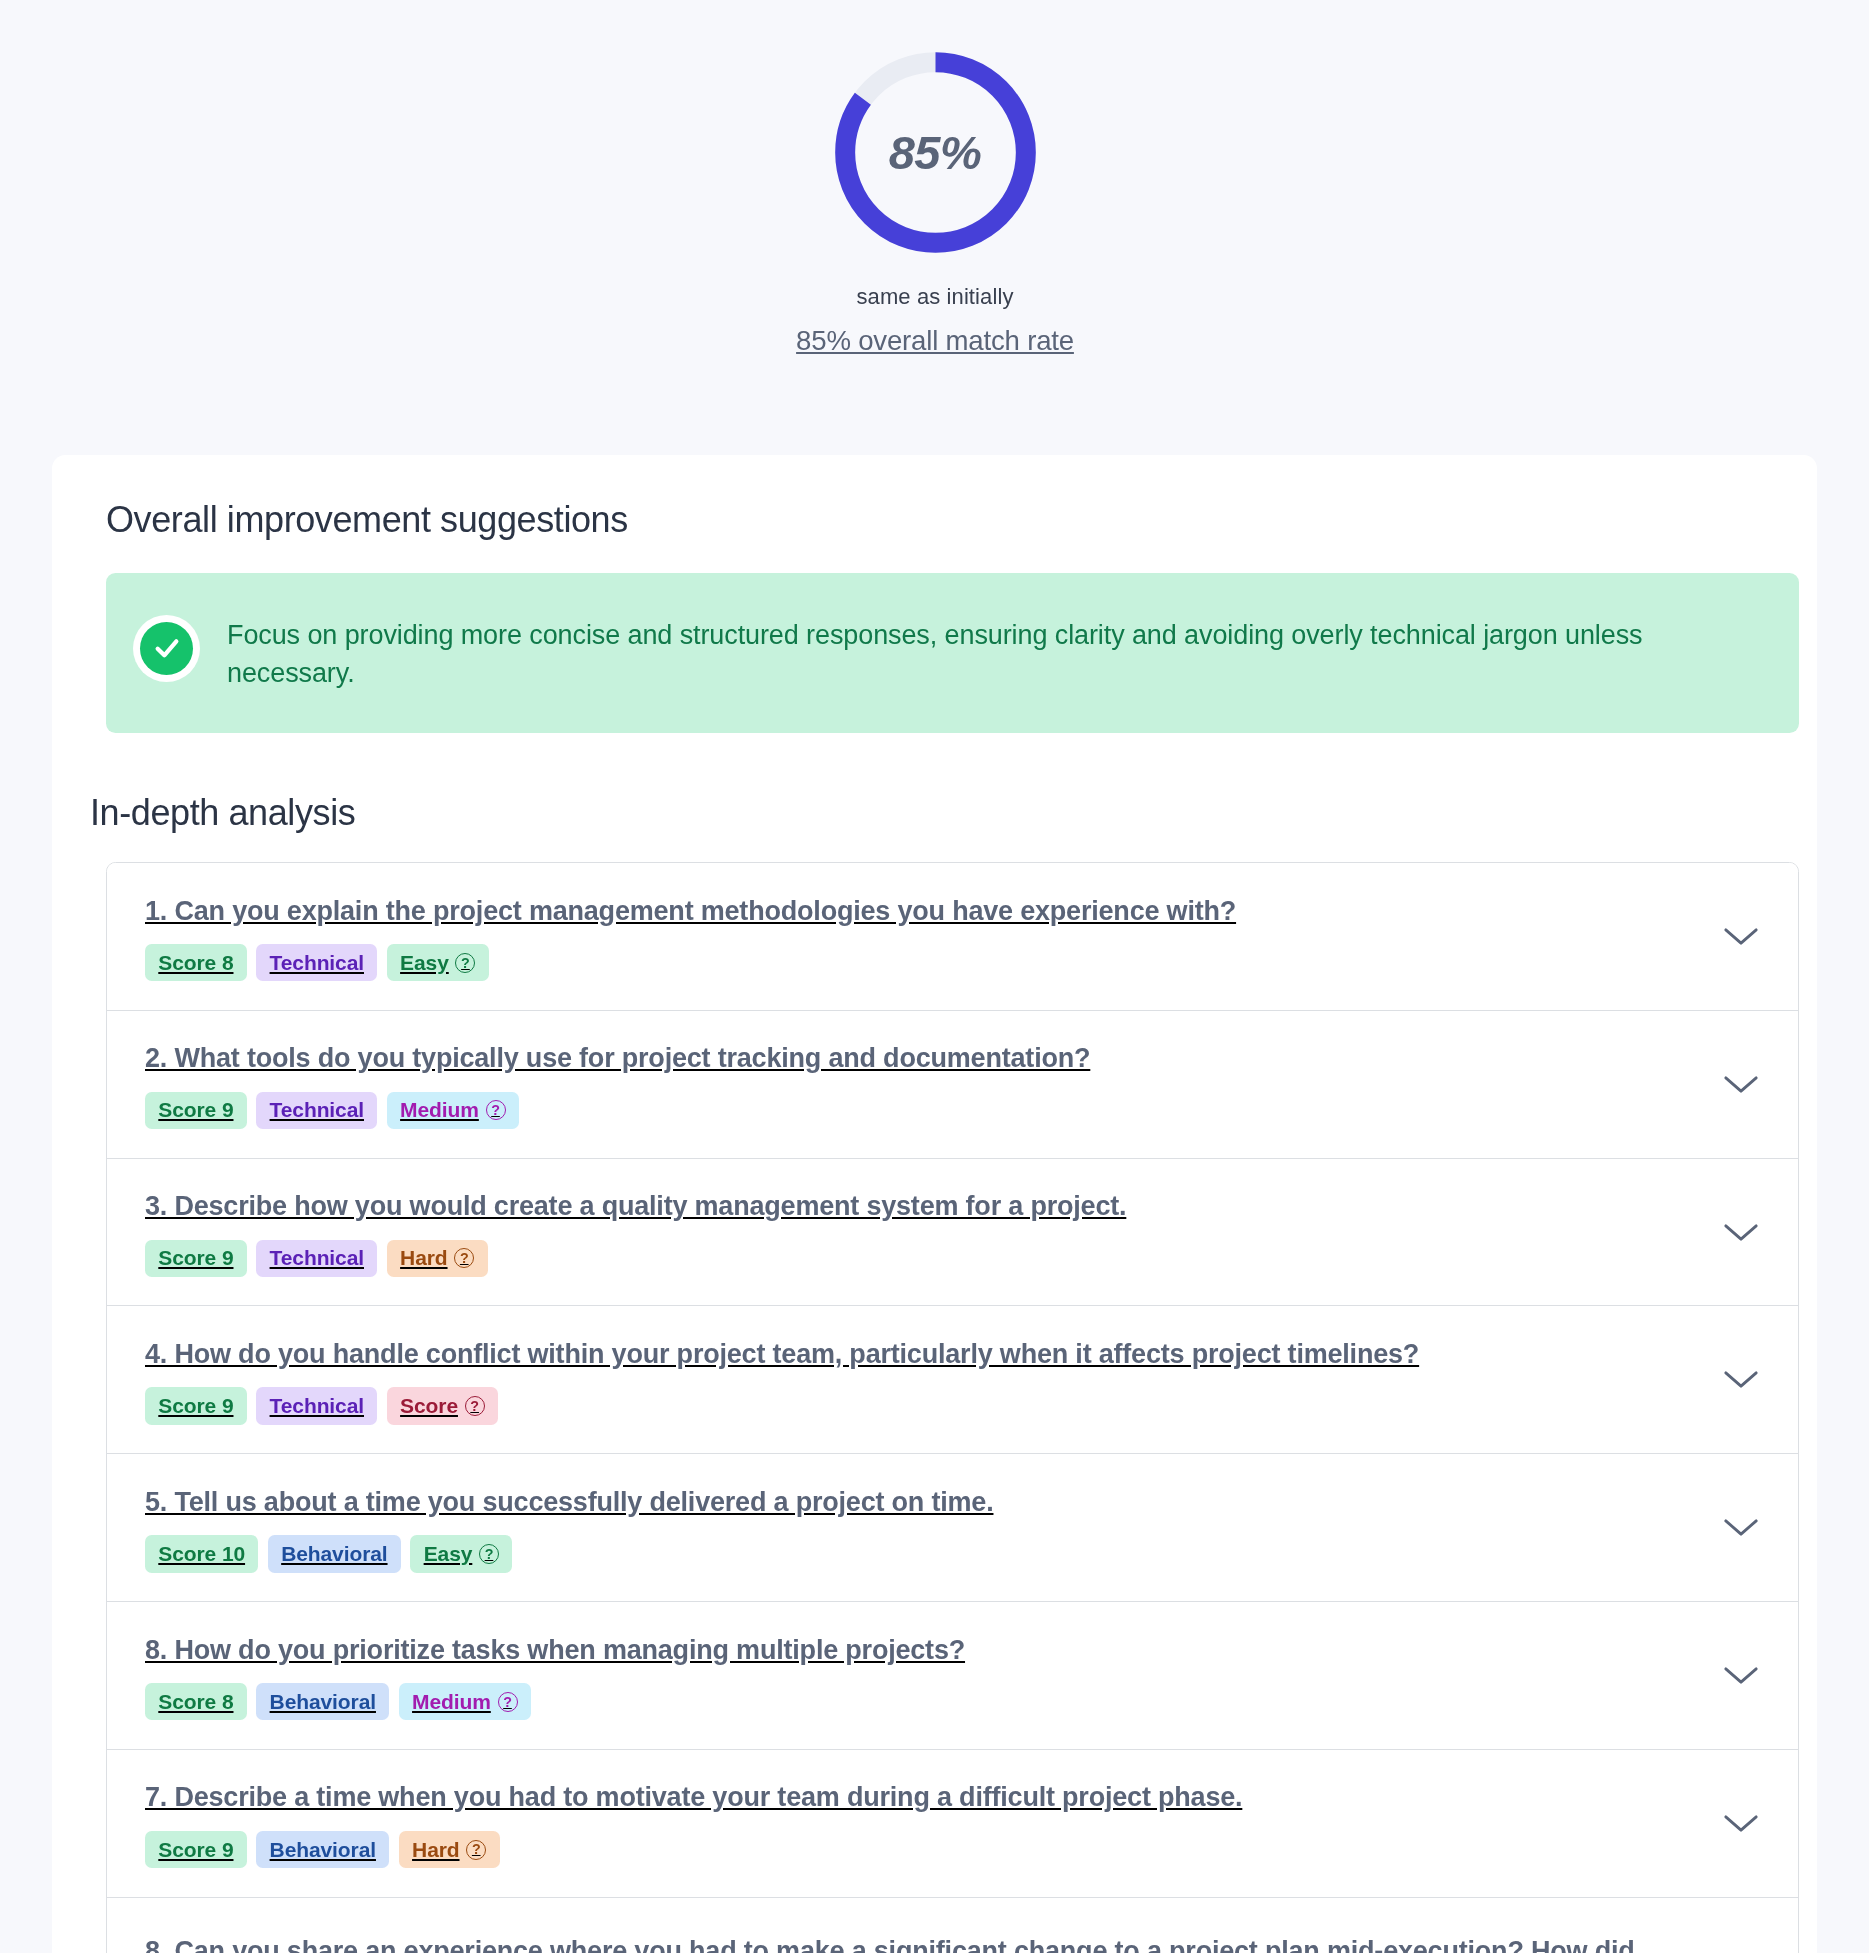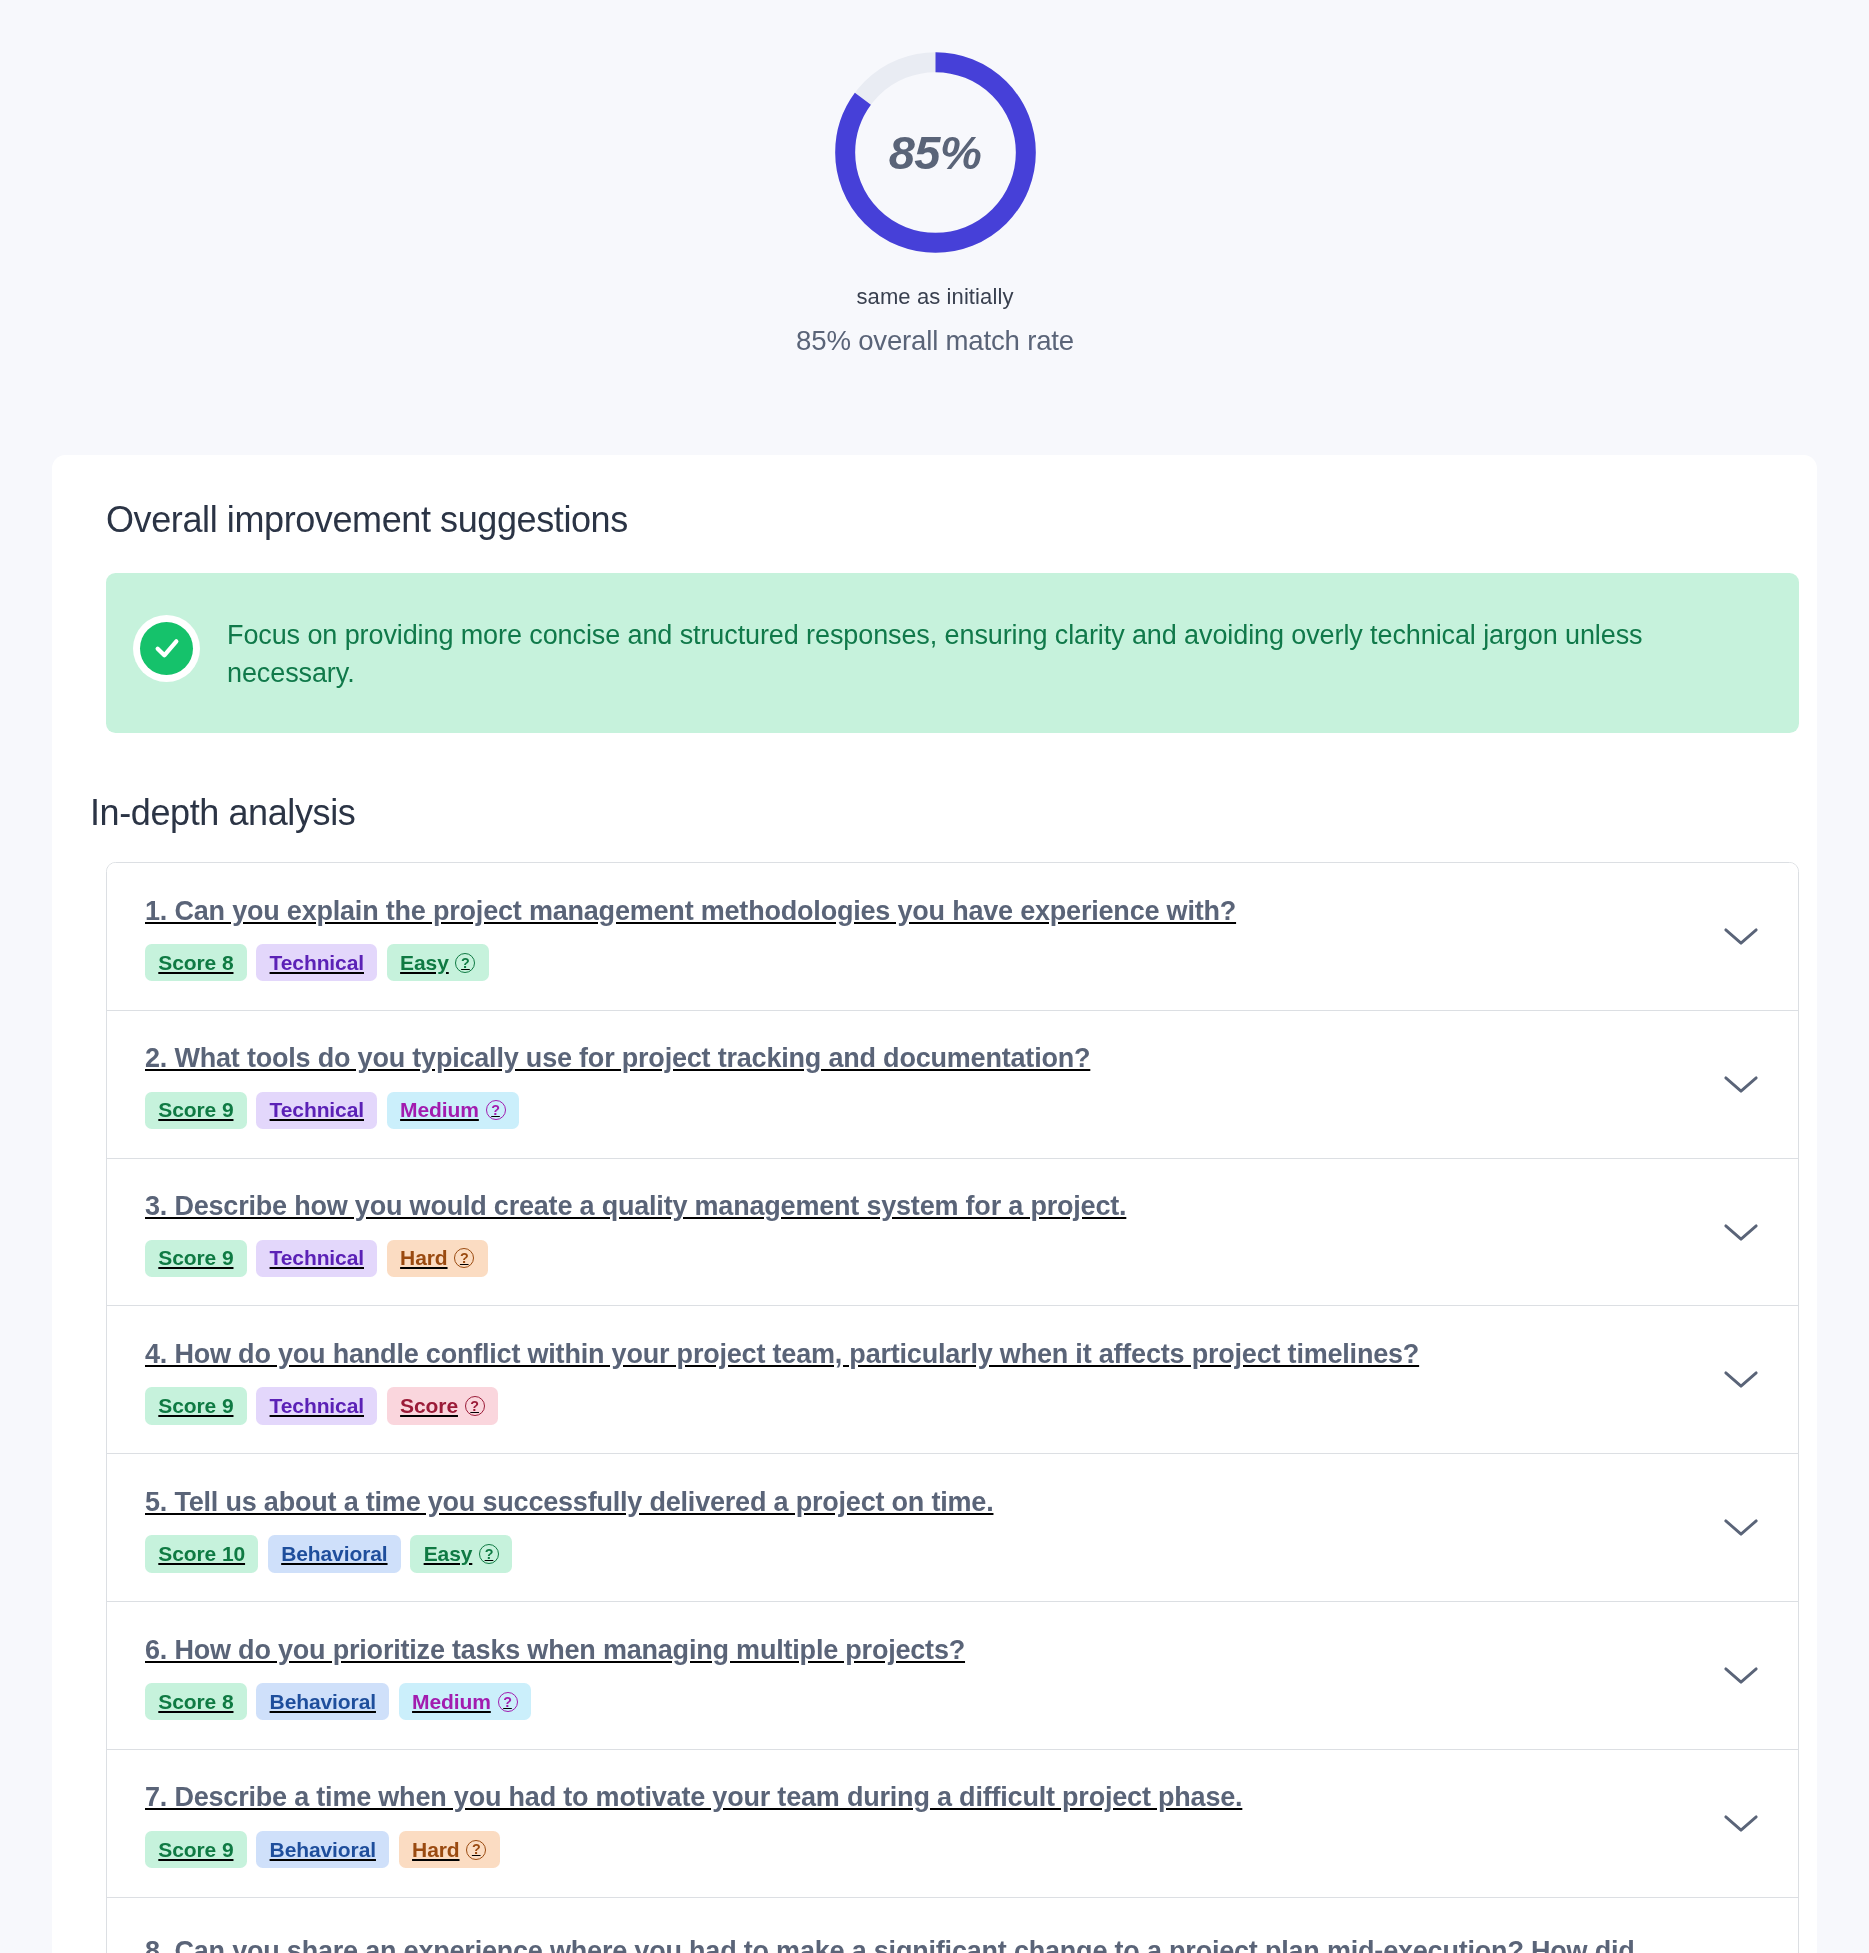--- a/index.html
+++ b/index.html
@@ -55,20 +55,21 @@
     font-size: 22px;
     color: #39404f;
     letter-spacing: 0.1px;
   }
 
   .gauge-subcaption {
     margin-top: 15px;
     font-size: 27.6px;
     color: #5a6478;
     letter-spacing: -0.2px;
+    text-decoration: underline;
   }
 
   
   .card {
     position: absolute;
     left: 52px;
     top: 455px;
     width: 1765px;
     min-height: 1499px;
     background: #ffffff;
@@ -343,21 +344,21 @@
             </div>
           </div>
           <div class="chev">
             <svg width="38" height="23" viewBox="0 0 40 24" fill="none">
               <path d="M4 5 L20 19 L36 5" stroke="#5a6478" stroke-width="3" stroke-linecap="round" stroke-linejoin="round"></path>
             </svg>
           </div>
         </div>
         <div class="qrow">
           <div class="qmain">
-            <div class="qtext">6. How do you prioritize tasks when managing multiple projects?</div>
+            <div class="qtext">8. How do you prioritize tasks when managing multiple projects?</div>
             <div class="badges">
               <span class="badge b-score">Score 8</span>
               <span class="badge b-behavioral">Behavioral</span>
               <span class="badge b-medium">
                 <span>Medium</span>
                 <span class="qmark">?</span>
               </span>
             </div>
           </div>
           <div class="chev">

